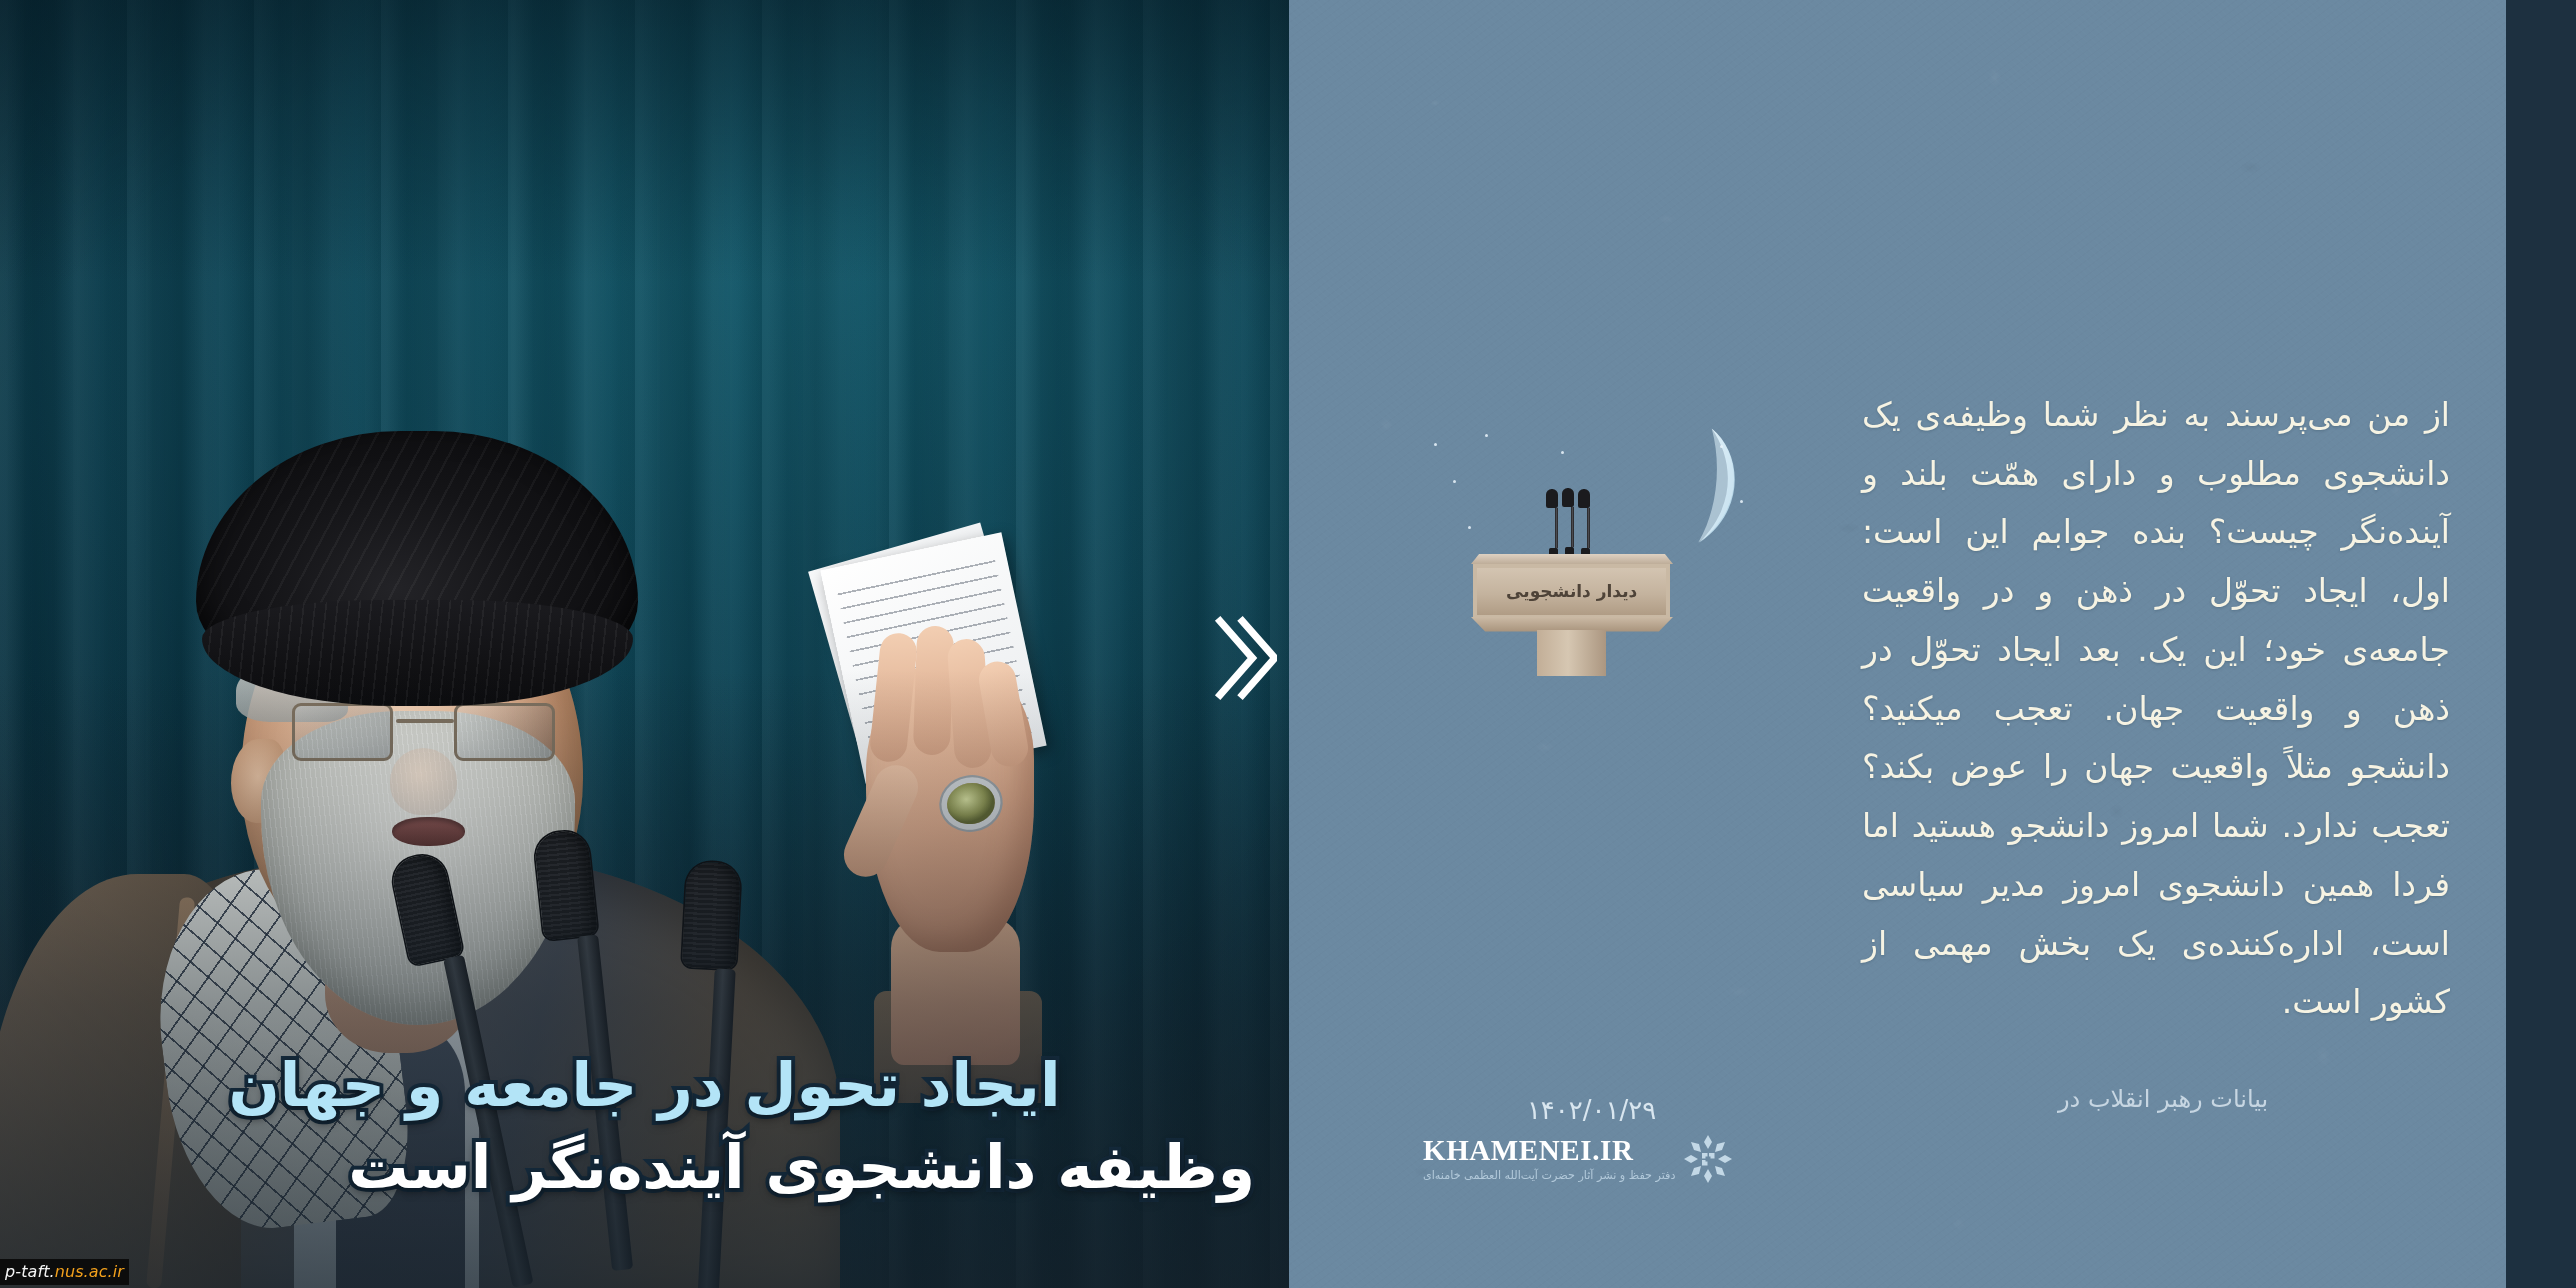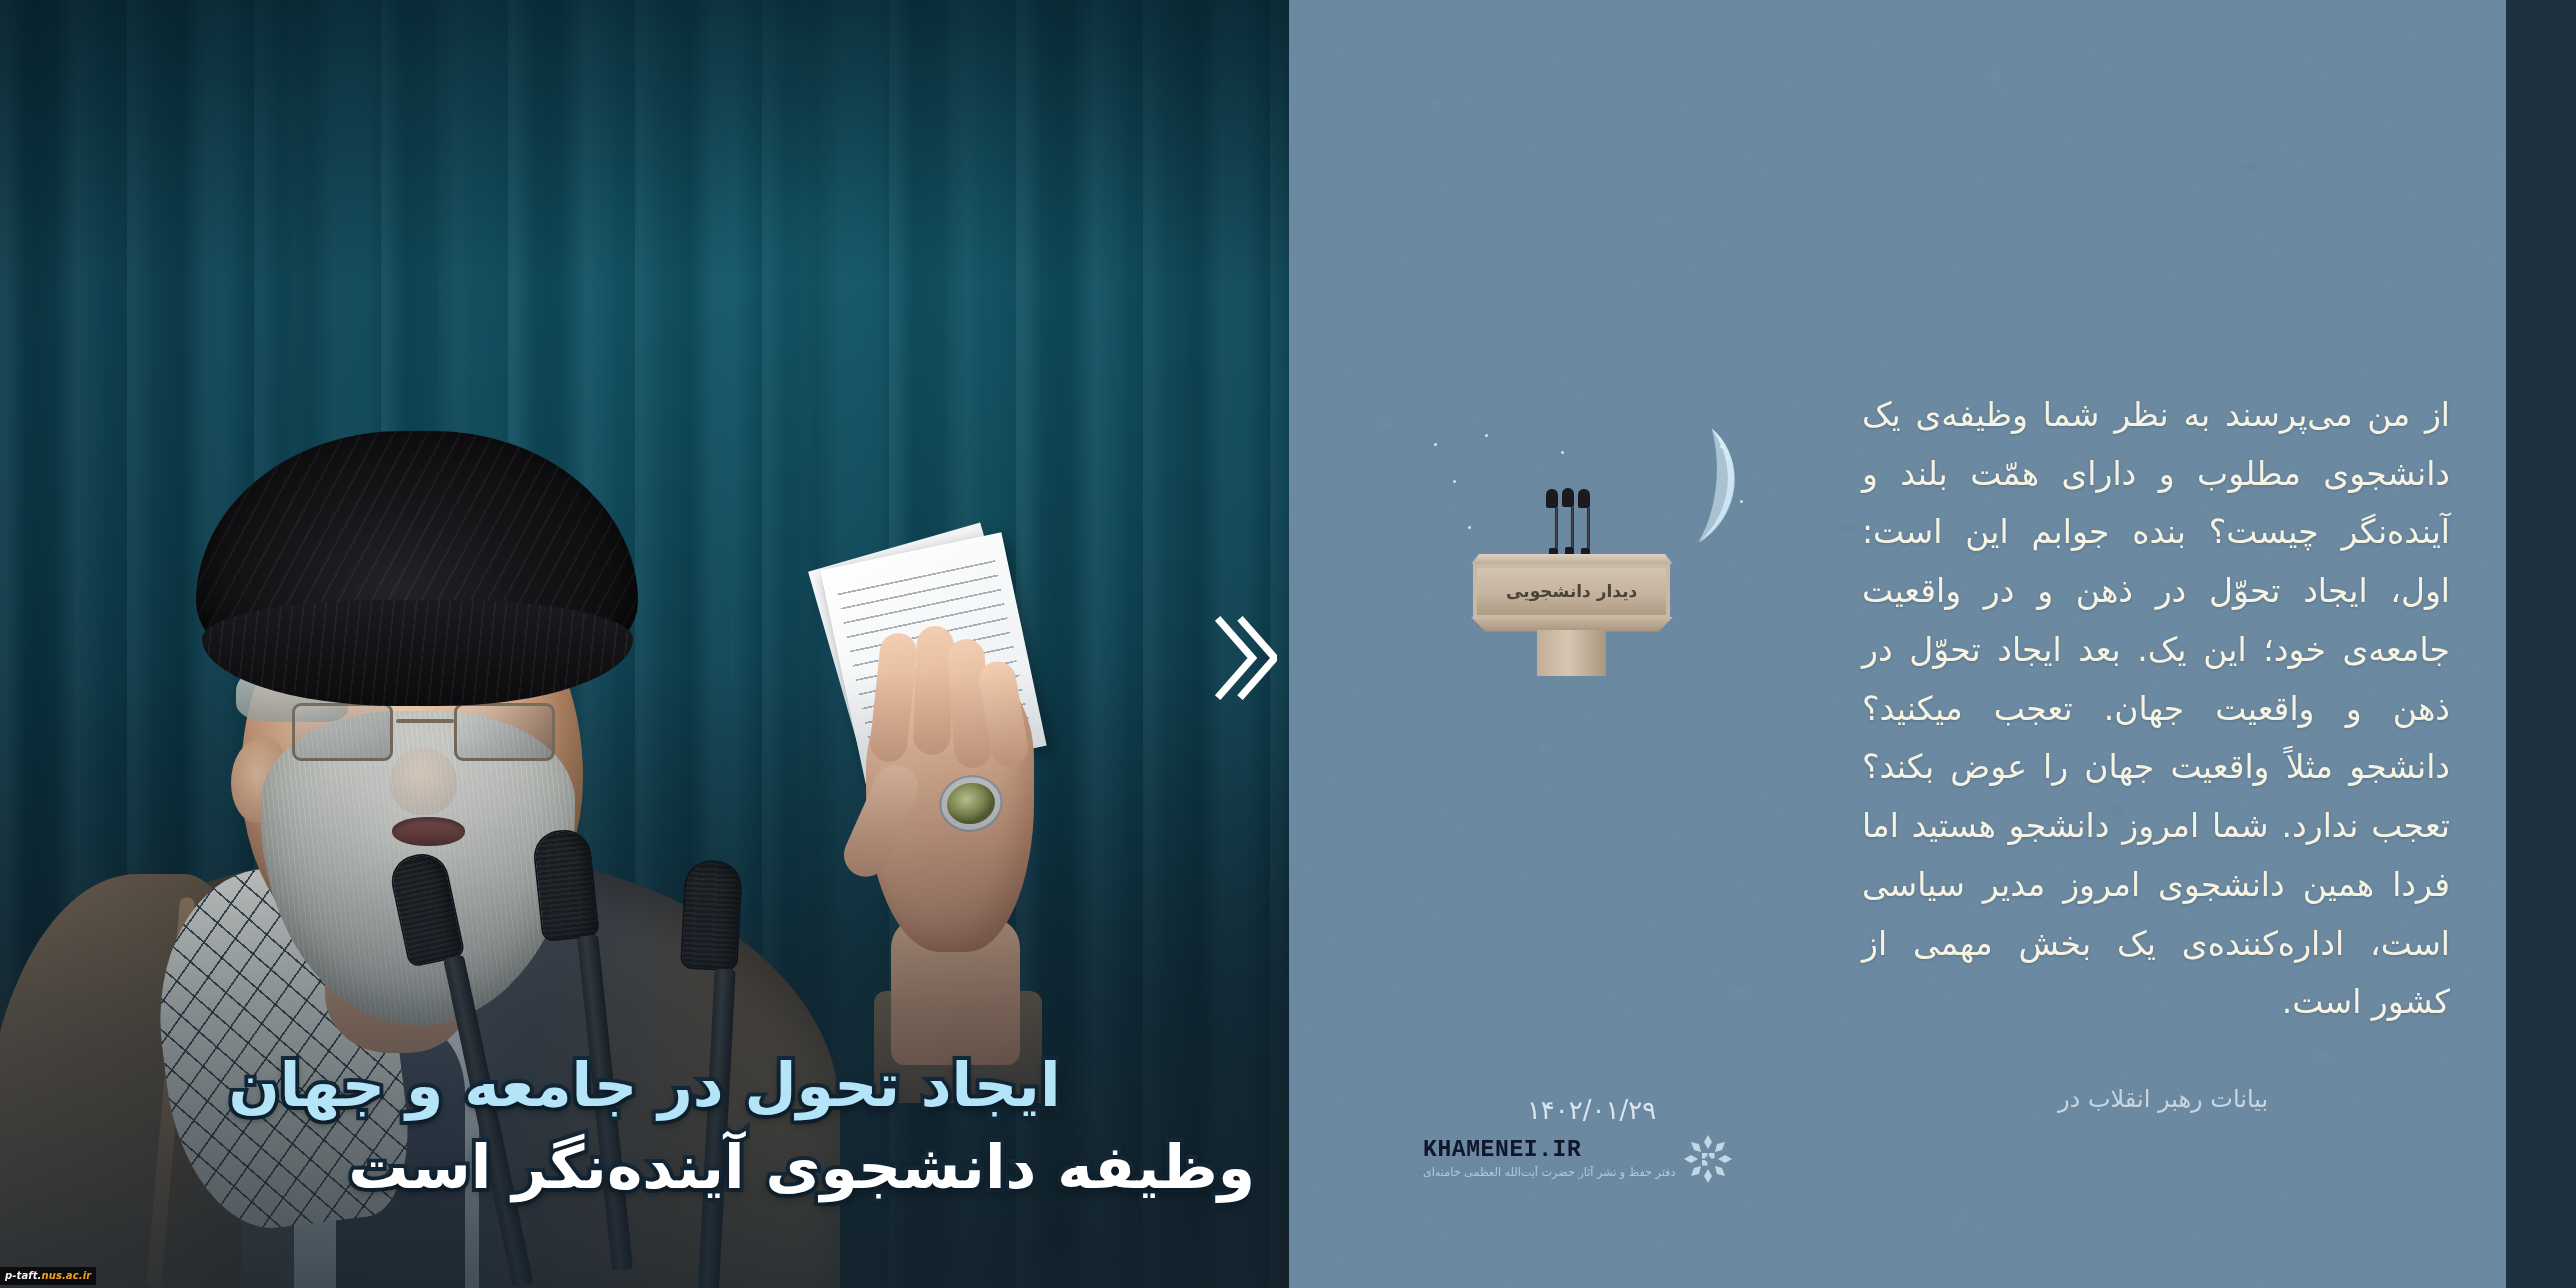--- a/index.html
+++ b/index.html
@@ -228,21 +228,21 @@
      -webkit-text-stroke:7.8px #14293a; paint-order:stroke fill;
      text-shadow: 0 3.4px 10px rgba(0,0,0,.55); }
   .hl-1{ color:#b3e4f7;text-align:center; }
   .hl-2{ color:#ffffff; margin-top:9px; }
 
   
   .wm{
     position:absolute; left:0; bottom:3.4px; z-index:9;
     background:#0c0c0c; padding:2.8px 5px 3.4px 5px;
     font-family:"DejaVu Sans","Liberation Sans",sans-serif;
-    font-weight:700; font-style:italic; font-size:10px; letter-spacing:0.1px;
+    font-weight:400; font-style:italic; font-size:16px; letter-spacing:0.1px;
     direction:ltr;
   }
   .wm .w1{ color:#f4f4f4; }
   .wm .w2{ color:#f2a01c; }
 
   
   .right-panel{
     position:absolute; left:1289px; top:0; width:1217px; height:1288px; overflow:hidden;
     background:#6b89a1;
   }
@@ -330,22 +330,22 @@
   .date{
     position:absolute; left:185px; top:1095px; width:235px; text-align:center;
     color:#d9e6ef; font-size:26px; letter-spacing:1.7px; direction:ltr;
   }
   .logo-row{
     position:absolute; left:134px; top:1134px; display:flex; align-items:center; gap:7.8px;
   }
   .logo-mark{ width:50px; height:50px; flex:0 0 50px; }
   .logo-txt{ display:flex; flex-direction:column; }
   .logo-main{
-    color:#0f172a; font-size:23px; font-weight:700; letter-spacing:0.6px;
-    line-height:1; direction:ltr; font-family:Liberation Mono, monospace;
+    color:#ffffff; font-size:29px; font-weight:700; letter-spacing:0.6px;
+    line-height:1; direction:ltr; font-family:Liberation Serif, serif;
   }
   .logo-sub{
     color:#b2c9da; font-size:11.2px; direction:rtl; margin-top:3.9px; letter-spacing:0.2px;
     white-space:nowrap;
   }
 </style>
 </head>
 <body>
 
 <div id="poster">

